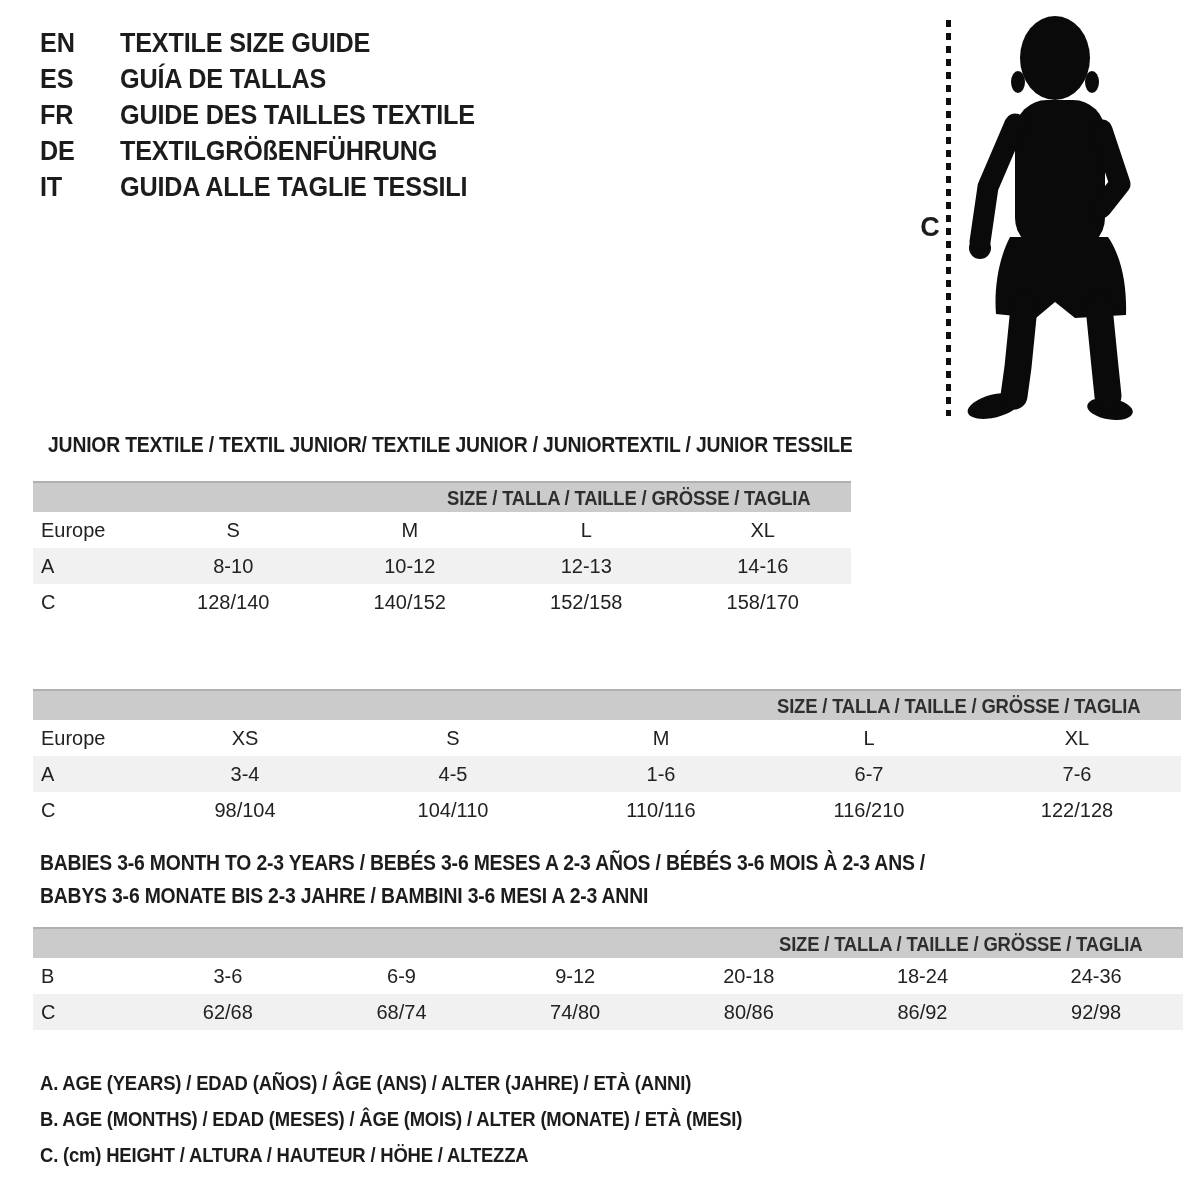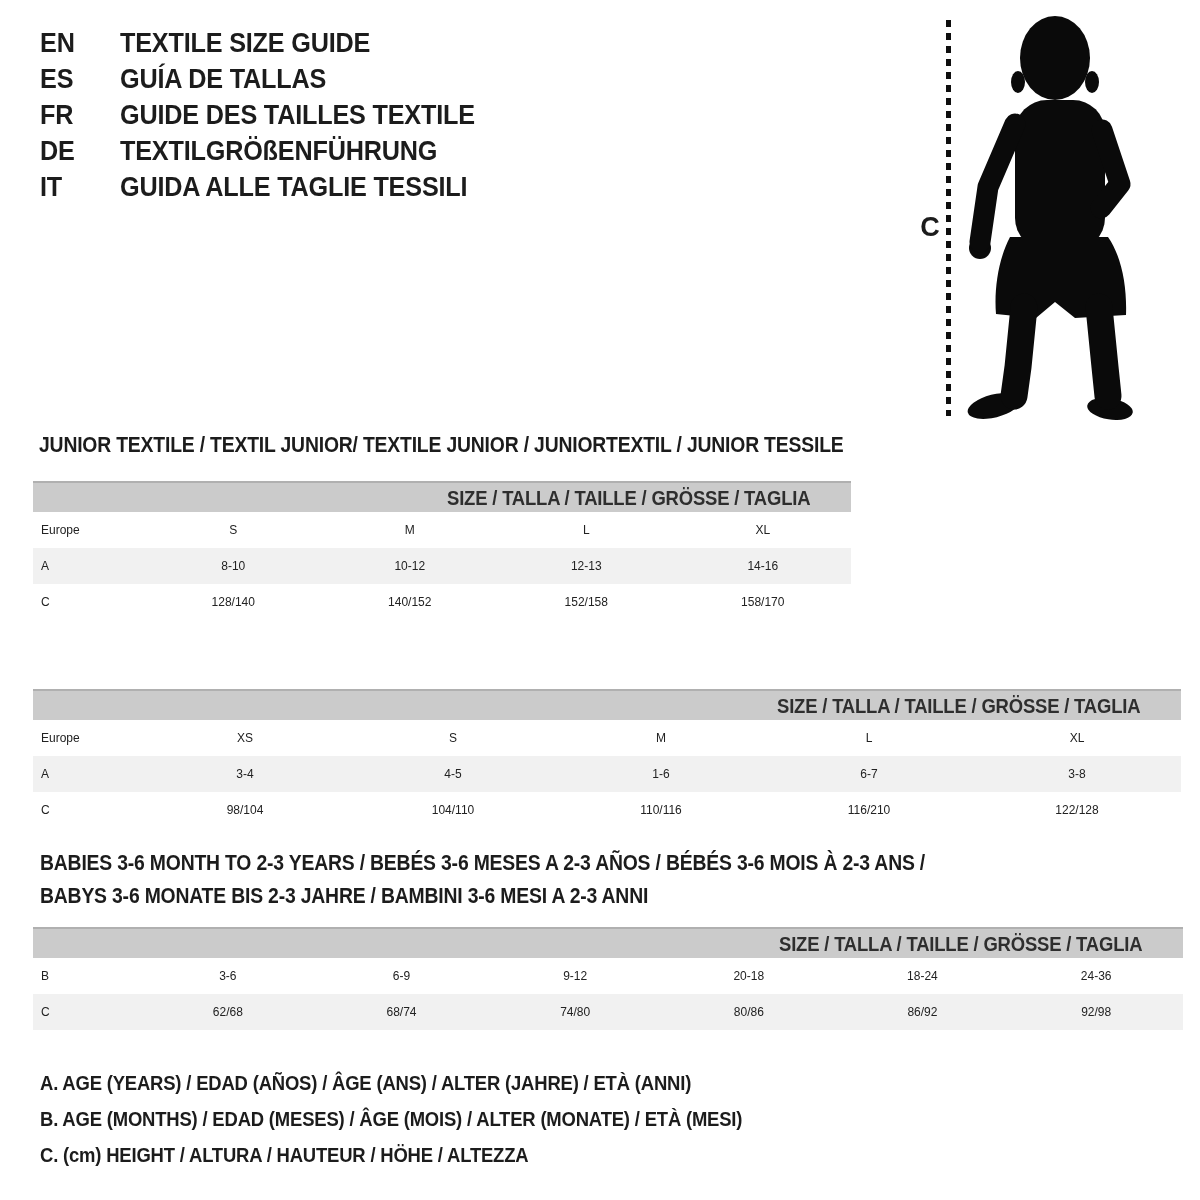--- a/index.html
+++ b/index.html
@@ -23,21 +23,21 @@
 
   
   .section-title { position:absolute; font-size:21.5px; font-weight:bold; white-space:nowrap; }
   .title-sub { font-size:13px; position:relative; top:5px; }
 
   
   .tbl-wrap { position:absolute; }
   .size-bar { height:31px; background:#cbcbcb; border-top:2px solid #b0b0b0;
     display:flex; align-items:center; padding-left:8px;
     font-size:20.5px; font-weight:bold; color:#2e2e2e;justify-content:flex-end; }
-  table { border-collapse:collapse; table-layout:fixed; width:100%; font-size:12px; color:#222; }
+  table { border-collapse:collapse; table-layout:fixed; width:100%; font-size:20px; color:#222; }
   tr { height:36px; }
   td { text-align:center; vertical-align:middle; padding:0; white-space:nowrap; }
   td.lbl { text-align:left; padding-left:8px; }
   tr.band { background:#f1f1f1; }
 
   
   .legend { position:absolute; left:40px; top:1065px; }
   .legend-line { height:36px; display:flex; align-items:center; font-size:20.5px; font-weight:bold; }
 </style>
 </head>
@@ -83,21 +83,21 @@
       <ellipse cx="152" cy="397" rx="23" ry="10.5" transform="rotate(9 152 397)"></ellipse>
     </g>
     <g fill="none" stroke="#0a0a0a" stroke-linecap="round" stroke-linejoin="round">
       <path d="M57 112 L30 175 L22 230" stroke-width="21"></path>
       <path d="M144 118 L162 172 L143 196" stroke-width="21"></path>
       <path d="M66 295 L60 355 L56 384" stroke-width="27"></path>
       <path d="M141 295 L147 355 L150 384" stroke-width="27"></path>
     </g>
   </svg>
 
-  <div class="section-title" style="left:39px; top:433px;">
+  <div class="section-title" style="left:48px; top:433px;">
     <span class="cond">JUNIOR TEXTILE / TEXTIL JUNIOR/ TEXTILE JUNIOR / JUNIORTEXTIL / JUNIOR TESSILE</span>
   </div>
   <div class="tbl-wrap" style="left:33px; top:481px; width:818px;">
     <div class="size-bar">
       <span class="cond">SIZE / TALLA / TAILLE / GRÖSSE / TAGLIA</span>
     </div>
     <table>
       <colgroup>
           <col style="width:112px">
           <col>
@@ -152,21 +152,21 @@
         <td>M</td>
         <td>L</td>
         <td>XL</td>
       </tr>
       <tr class="band">
         <td class="lbl">A</td>
         <td>3-4</td>
         <td>4-5</td>
         <td>1-6</td>
         <td>6-7</td>
-        <td>3-8</td>
+        <td>7-6</td>
       </tr>
       <tr>
         <td class="lbl">C</td>
         <td>98/104</td>
         <td>104/110</td>
         <td>110/116</td>
         <td>116/210</td>
         <td>122/128</td>
       </tr>
     </tbody>

